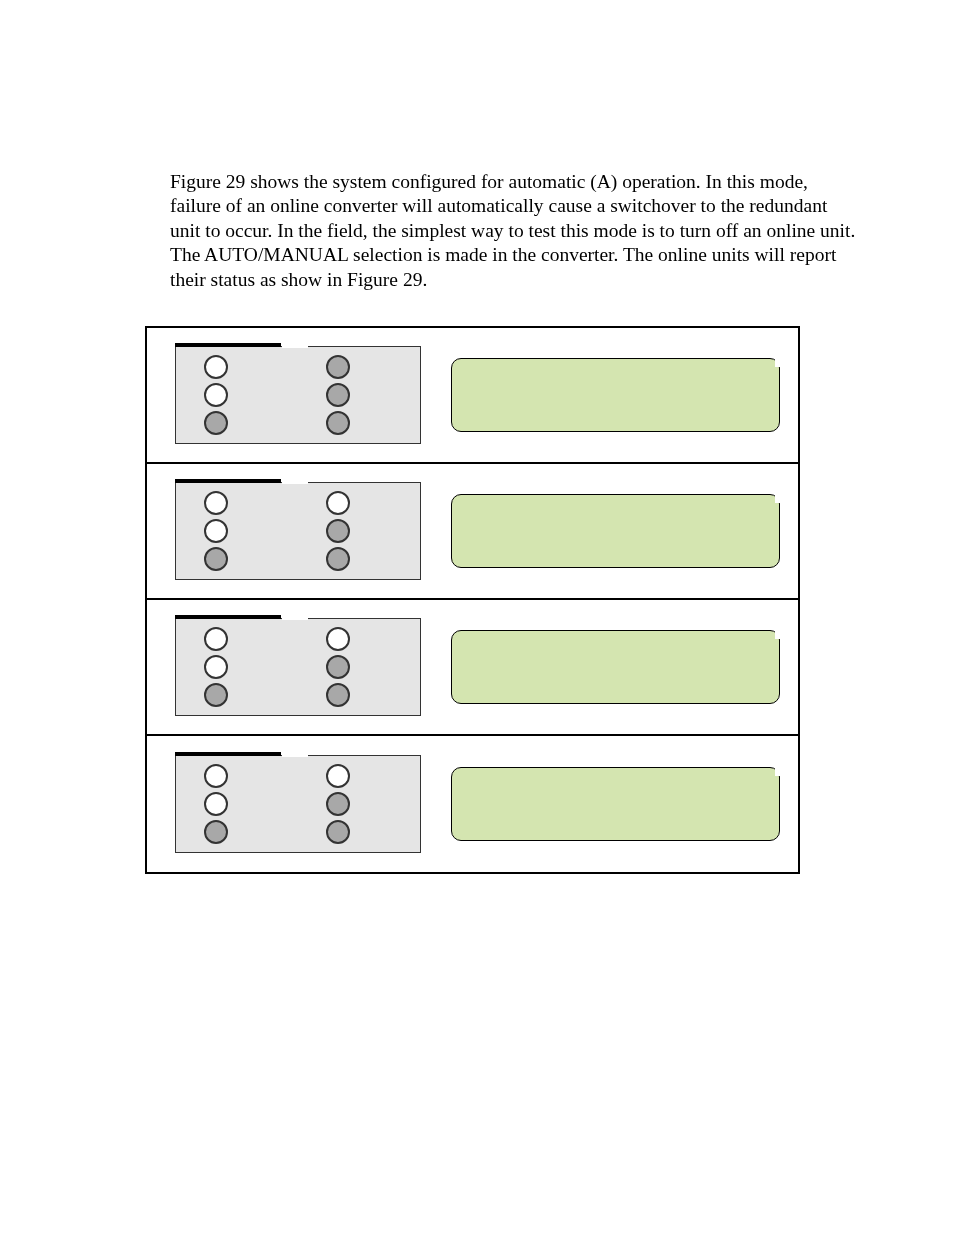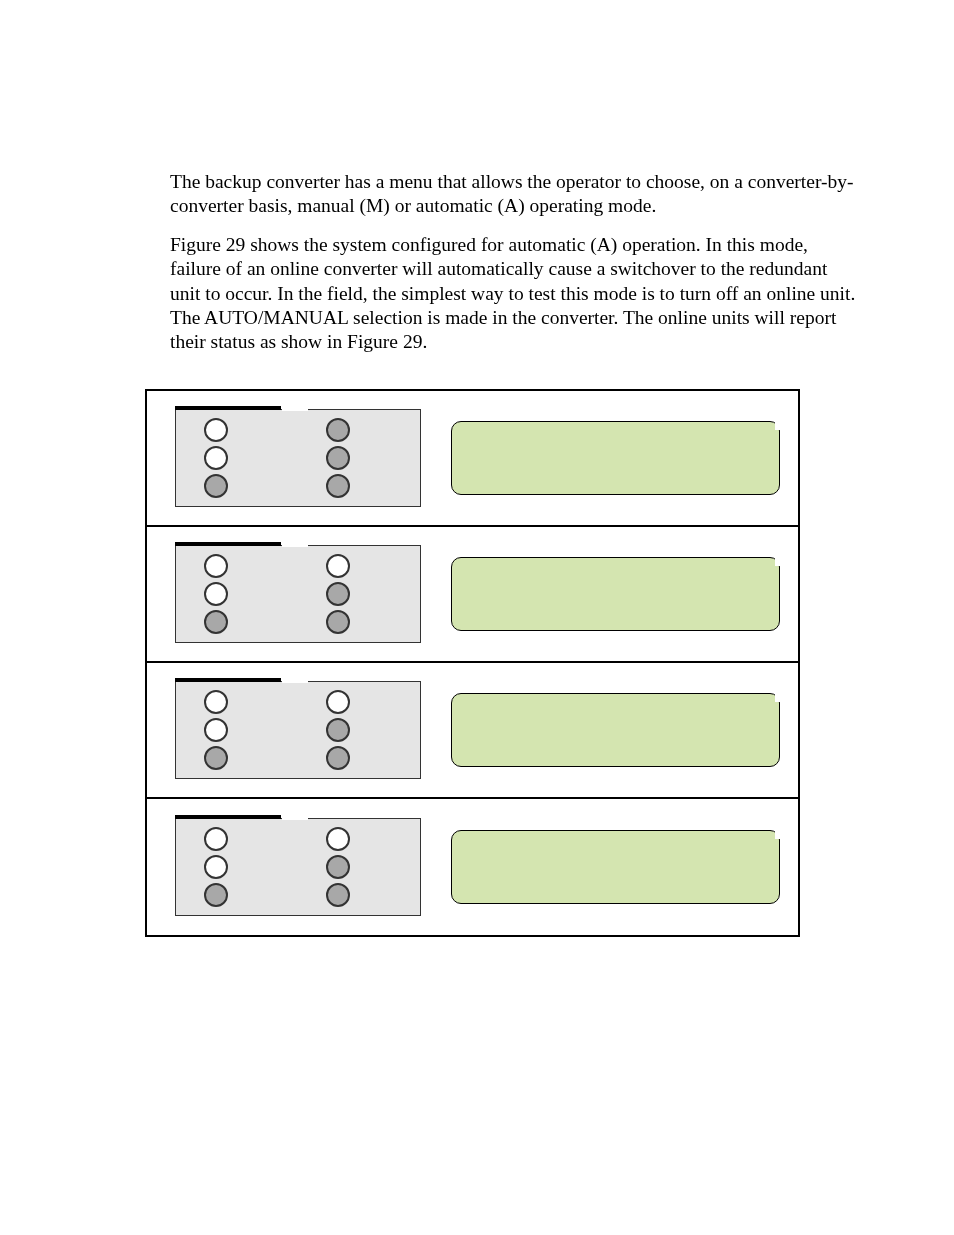--- a/index.html
+++ b/index.html
@@ -109,21 +109,20 @@
       right: -4px;
       width: 8px;
       height: 10px;
       background: #ffffff;
     }
   </style>
 </head>
 <body>
 
 <div class="page">
-  <p class="para">The backup converter has a menu that allows the operator to choose, on a converter-by-converter basis, manual (M) or automatic (A) operating mode.</p>
   <p class="para">Figure 29 shows the system configured for automatic (A) operation.  In this mode, failure of an online converter will automatically cause a switchover to the redundant unit to occur.  In the field, the simplest way to test this mode is to turn off an online unit. The AUTO/MANUAL selection is made in the converter. The online units will report their status as show in Figure 29.</p>
 
   <div class="figure-container" id="figure-rows">
   <div class="converter-row">
         <div class="led-panel">
           <div class="header-bar header-bar-left"></div>
           <div class="gap-mask"></div>
           <div class="led-col led-col-left">
             <div class="led led-off"></div>
             <div class="led led-off"></div>

